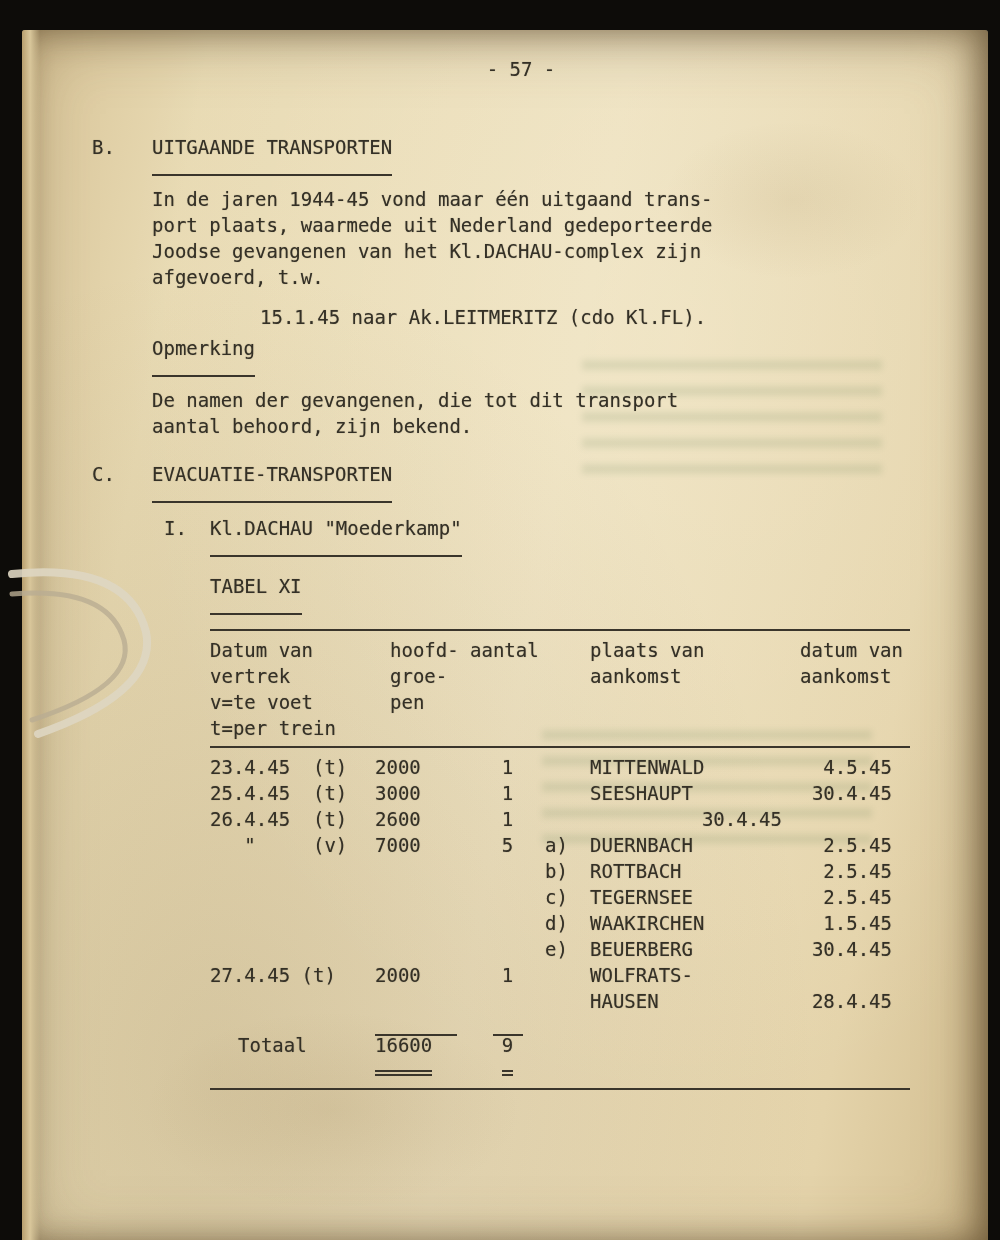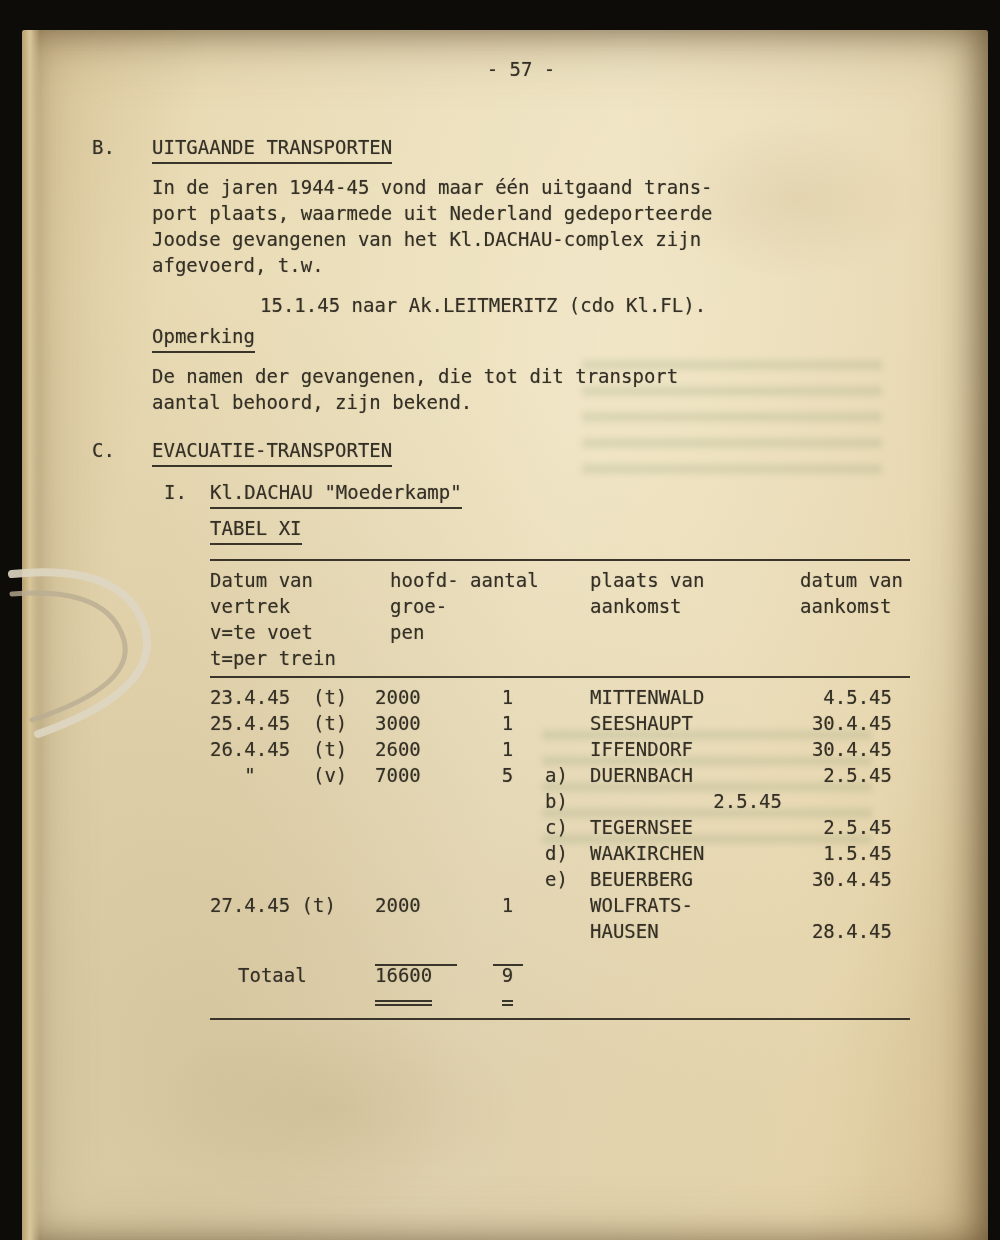--- a/index.html
+++ b/index.html
@@ -42,33 +42,33 @@
   .bleed.b2{left:520px;top:700px;width:330px;height:120px;}
   .clip{position:absolute;left:-14px;top:492px;}
 
   
   .content{
     position:absolute;inset:0;padding:26px 38px 0 70px;
     color:#343026;font-size:19px;line-height:26px;
     text-shadow:0 0 1px rgba(52,48,38,.45);
   }
   .page-number{text-align:center;margin-bottom:52px;}
-  .u{display:inline-block;border-bottom:2px solid #3a352b;padding-bottom:2px;}
+  .u{display:inline-block;border-bottom:2px solid #3a352b;padding-bottom:14px;}
   .sec{position:relative;}
   .sec-label{position:absolute;left:0;top:0;}
   .sec-body{margin-left:60px;}
   .para{margin-top:10px;}
   .transport-line{margin-left:108px;margin-top:14px;}
   .opmerking{margin-top:5px;}
   .sub{position:relative;margin-left:12px;margin-top:12px;}
   .sub-label{position:absolute;left:0;top:0;}
   .sub-body{margin-left:46px;}
 
   
-  .tabel{margin-top:6px;width:700px;}
+  .tabel{margin-top:16px;width:700px;}
   .tabel-title{margin-bottom:14px;}
   .rule{border-top:2px solid #3a352b;height:0;}
   .rule.mid{margin:5px 0 6px 0;}
   .rule.bot{margin-top:12px;}
   .t-head{display:grid;grid-template-columns:165px 95px 120px 210px 110px;margin-top:6px;}
   .t-head .c3{padding-left:15px;}
   .t-body .t-row, .t-sumline, .t-total{display:grid;grid-template-columns:165px 95px 75px 45px 210px 110px;}
   .c-datum{white-space:pre;}
   .c-hoofd{text-align:center;}
   .c-aankomst{text-align:right;padding-right:18px;}
@@ -182,36 +182,36 @@
                   <div class="tc c-hoofd">1</div>
                   <div class="tc c-sub"></div>
                   <div class="tc c-plaats">SEESHAUPT</div>
                   <div class="tc c-aankomst">30.4.45</div>
                 </div>
                   <div class="t-row">
                   <div class="tc c-datum">26.4.45  (t)</div>
                   <div class="tc c-aantal">2600</div>
                   <div class="tc c-hoofd">1</div>
                   <div class="tc c-sub"></div>
-                  <div class="tc c-plaats">IFFENDORF</div>
                   <div class="tc c-aankomst">30.4.45</div>
                 </div>
                   <div class="t-row">
                   <div class="tc c-datum">   "     (v)</div>
                   <div class="tc c-aantal">7000</div>
                   <div class="tc c-hoofd">5</div>
                   <div class="tc c-sub">a)</div>
                   <div class="tc c-plaats">DUERNBACH</div>
                   <div class="tc c-aankomst">2.5.45</div>
                 </div>
                   <div class="t-row">
                   <div class="tc c-datum"></div>
                   <div class="tc c-aantal"></div>
                   <div class="tc c-hoofd"></div>
                   <div class="tc c-sub">b)</div>
+                  <div class="tc c-plaats">ROTTBACH</div>
                   <div class="tc c-aankomst">2.5.45</div>
                 </div>
                   <div class="t-row">
                   <div class="tc c-datum"></div>
                   <div class="tc c-aantal"></div>
                   <div class="tc c-hoofd"></div>
                   <div class="tc c-sub">c)</div>
                   <div class="tc c-plaats">TEGERNSEE</div>
                   <div class="tc c-aankomst">2.5.45</div>
                 </div>

